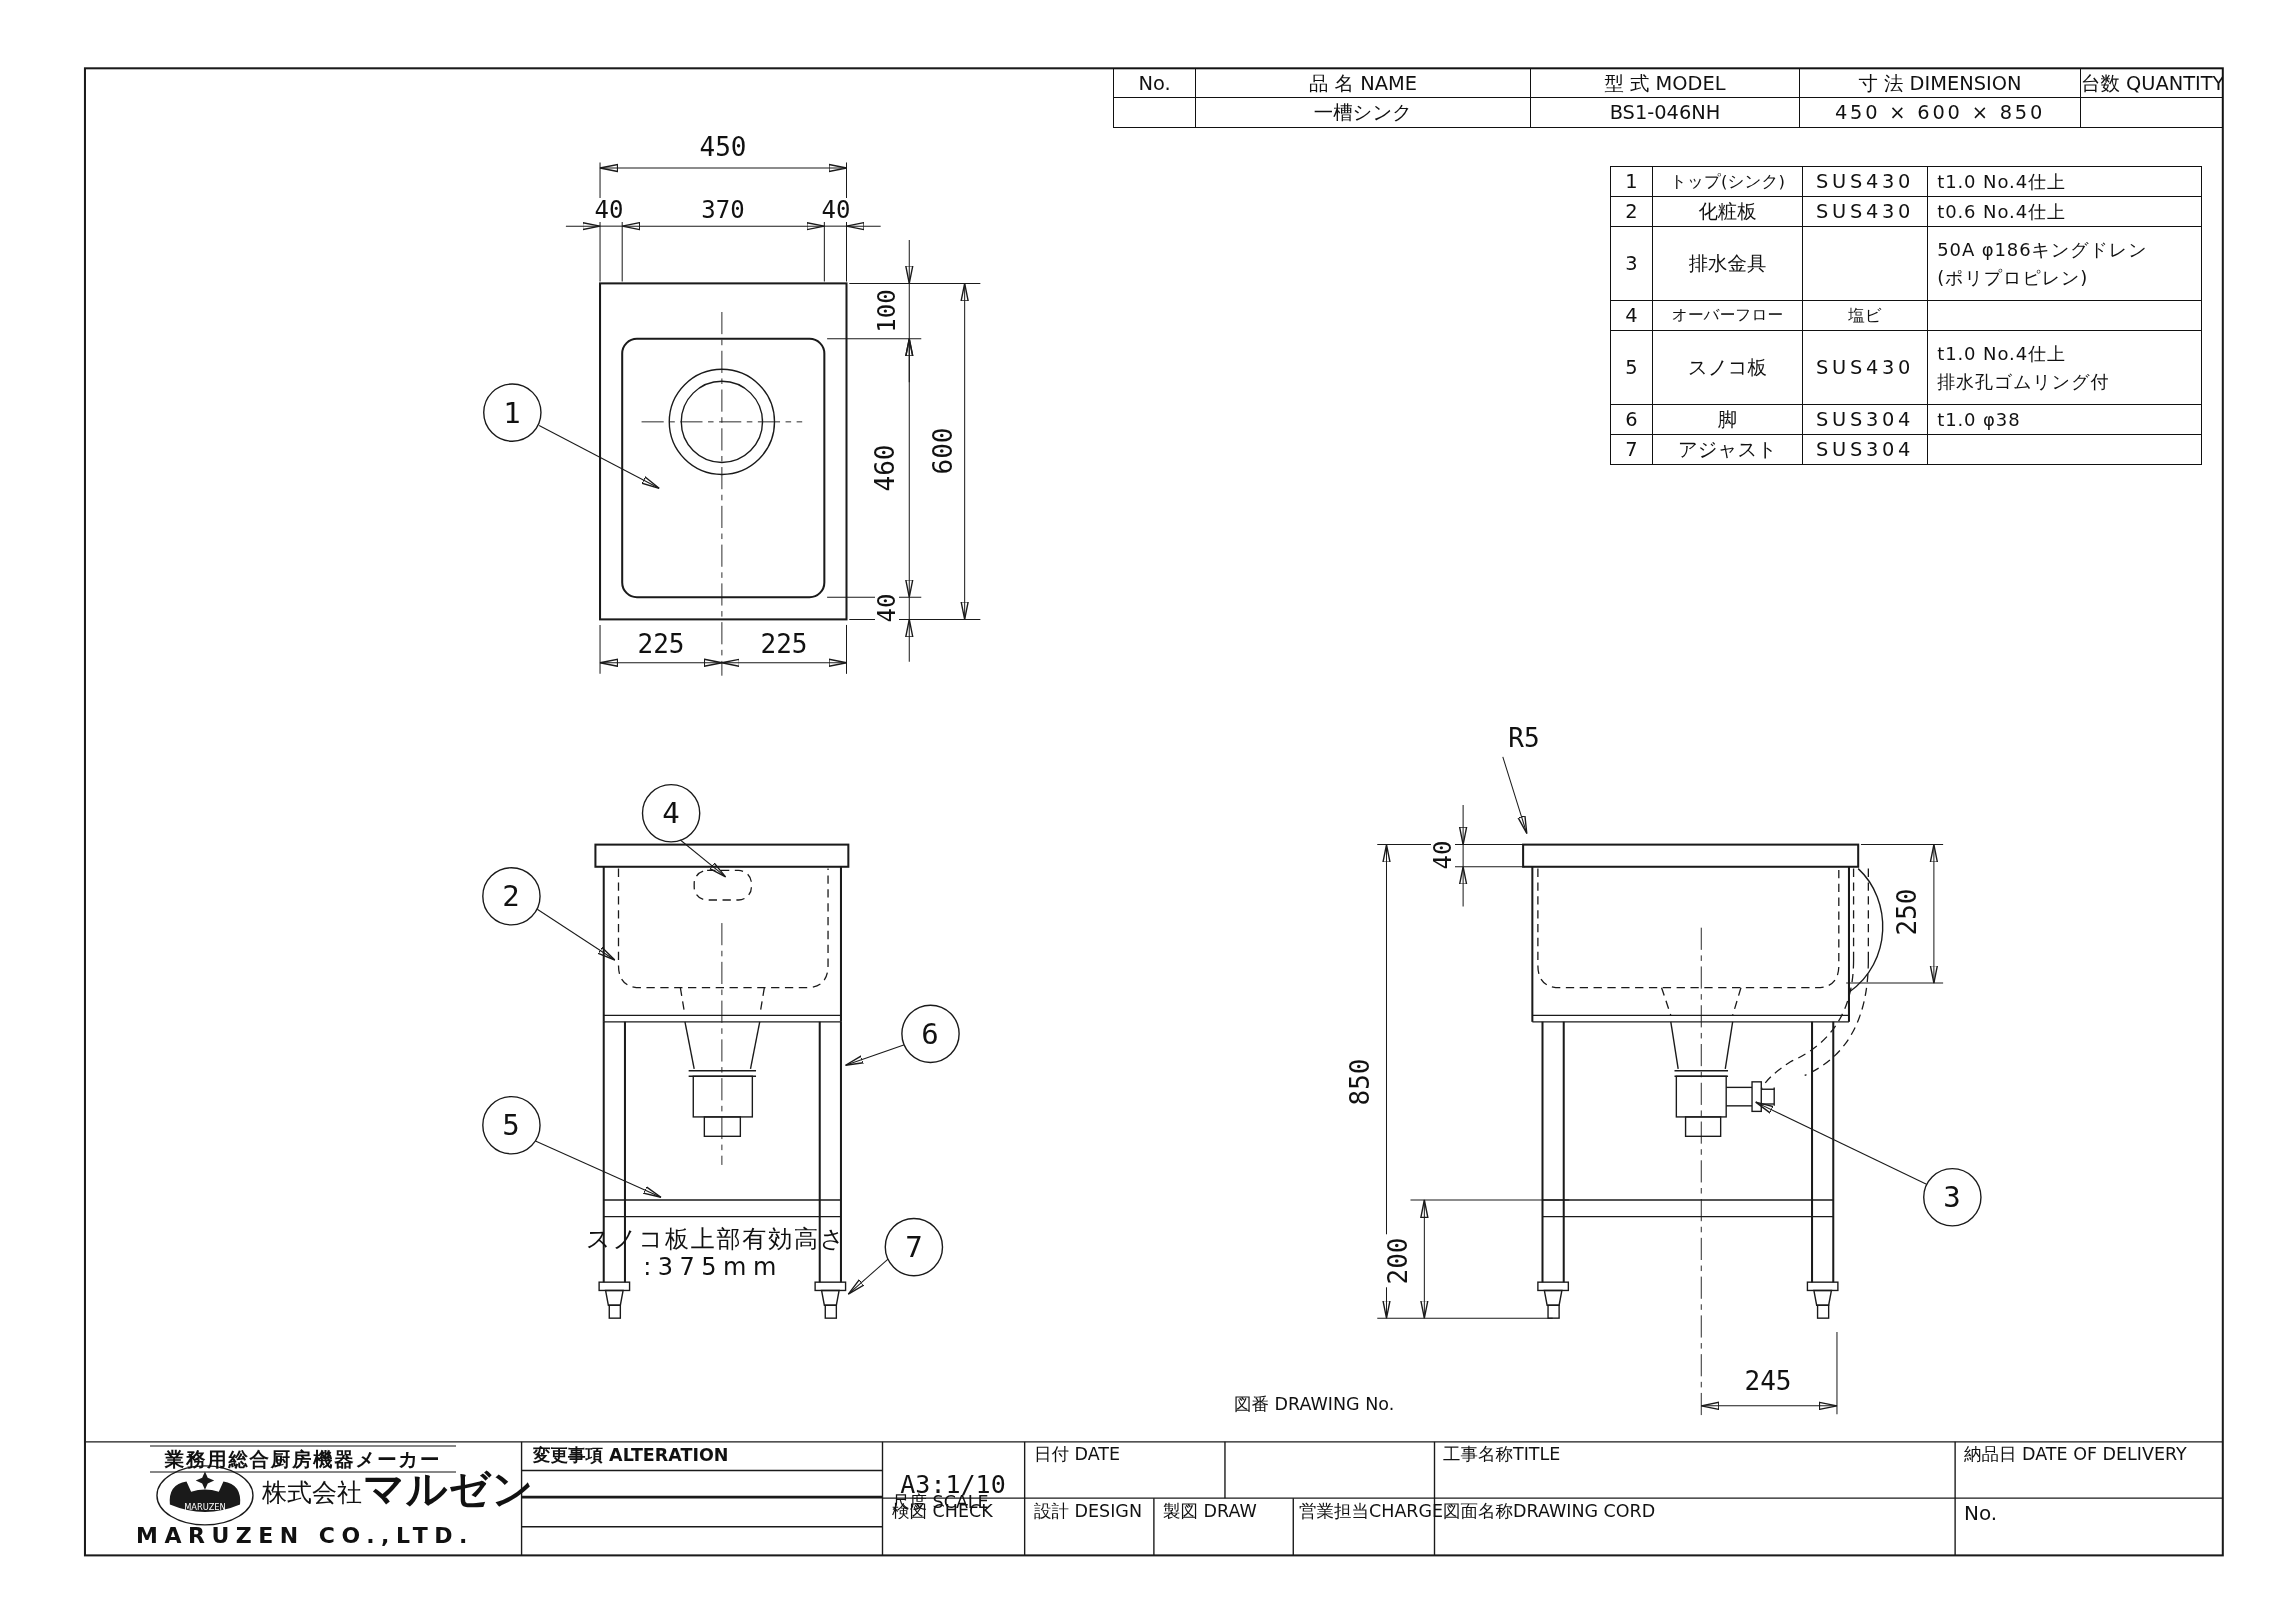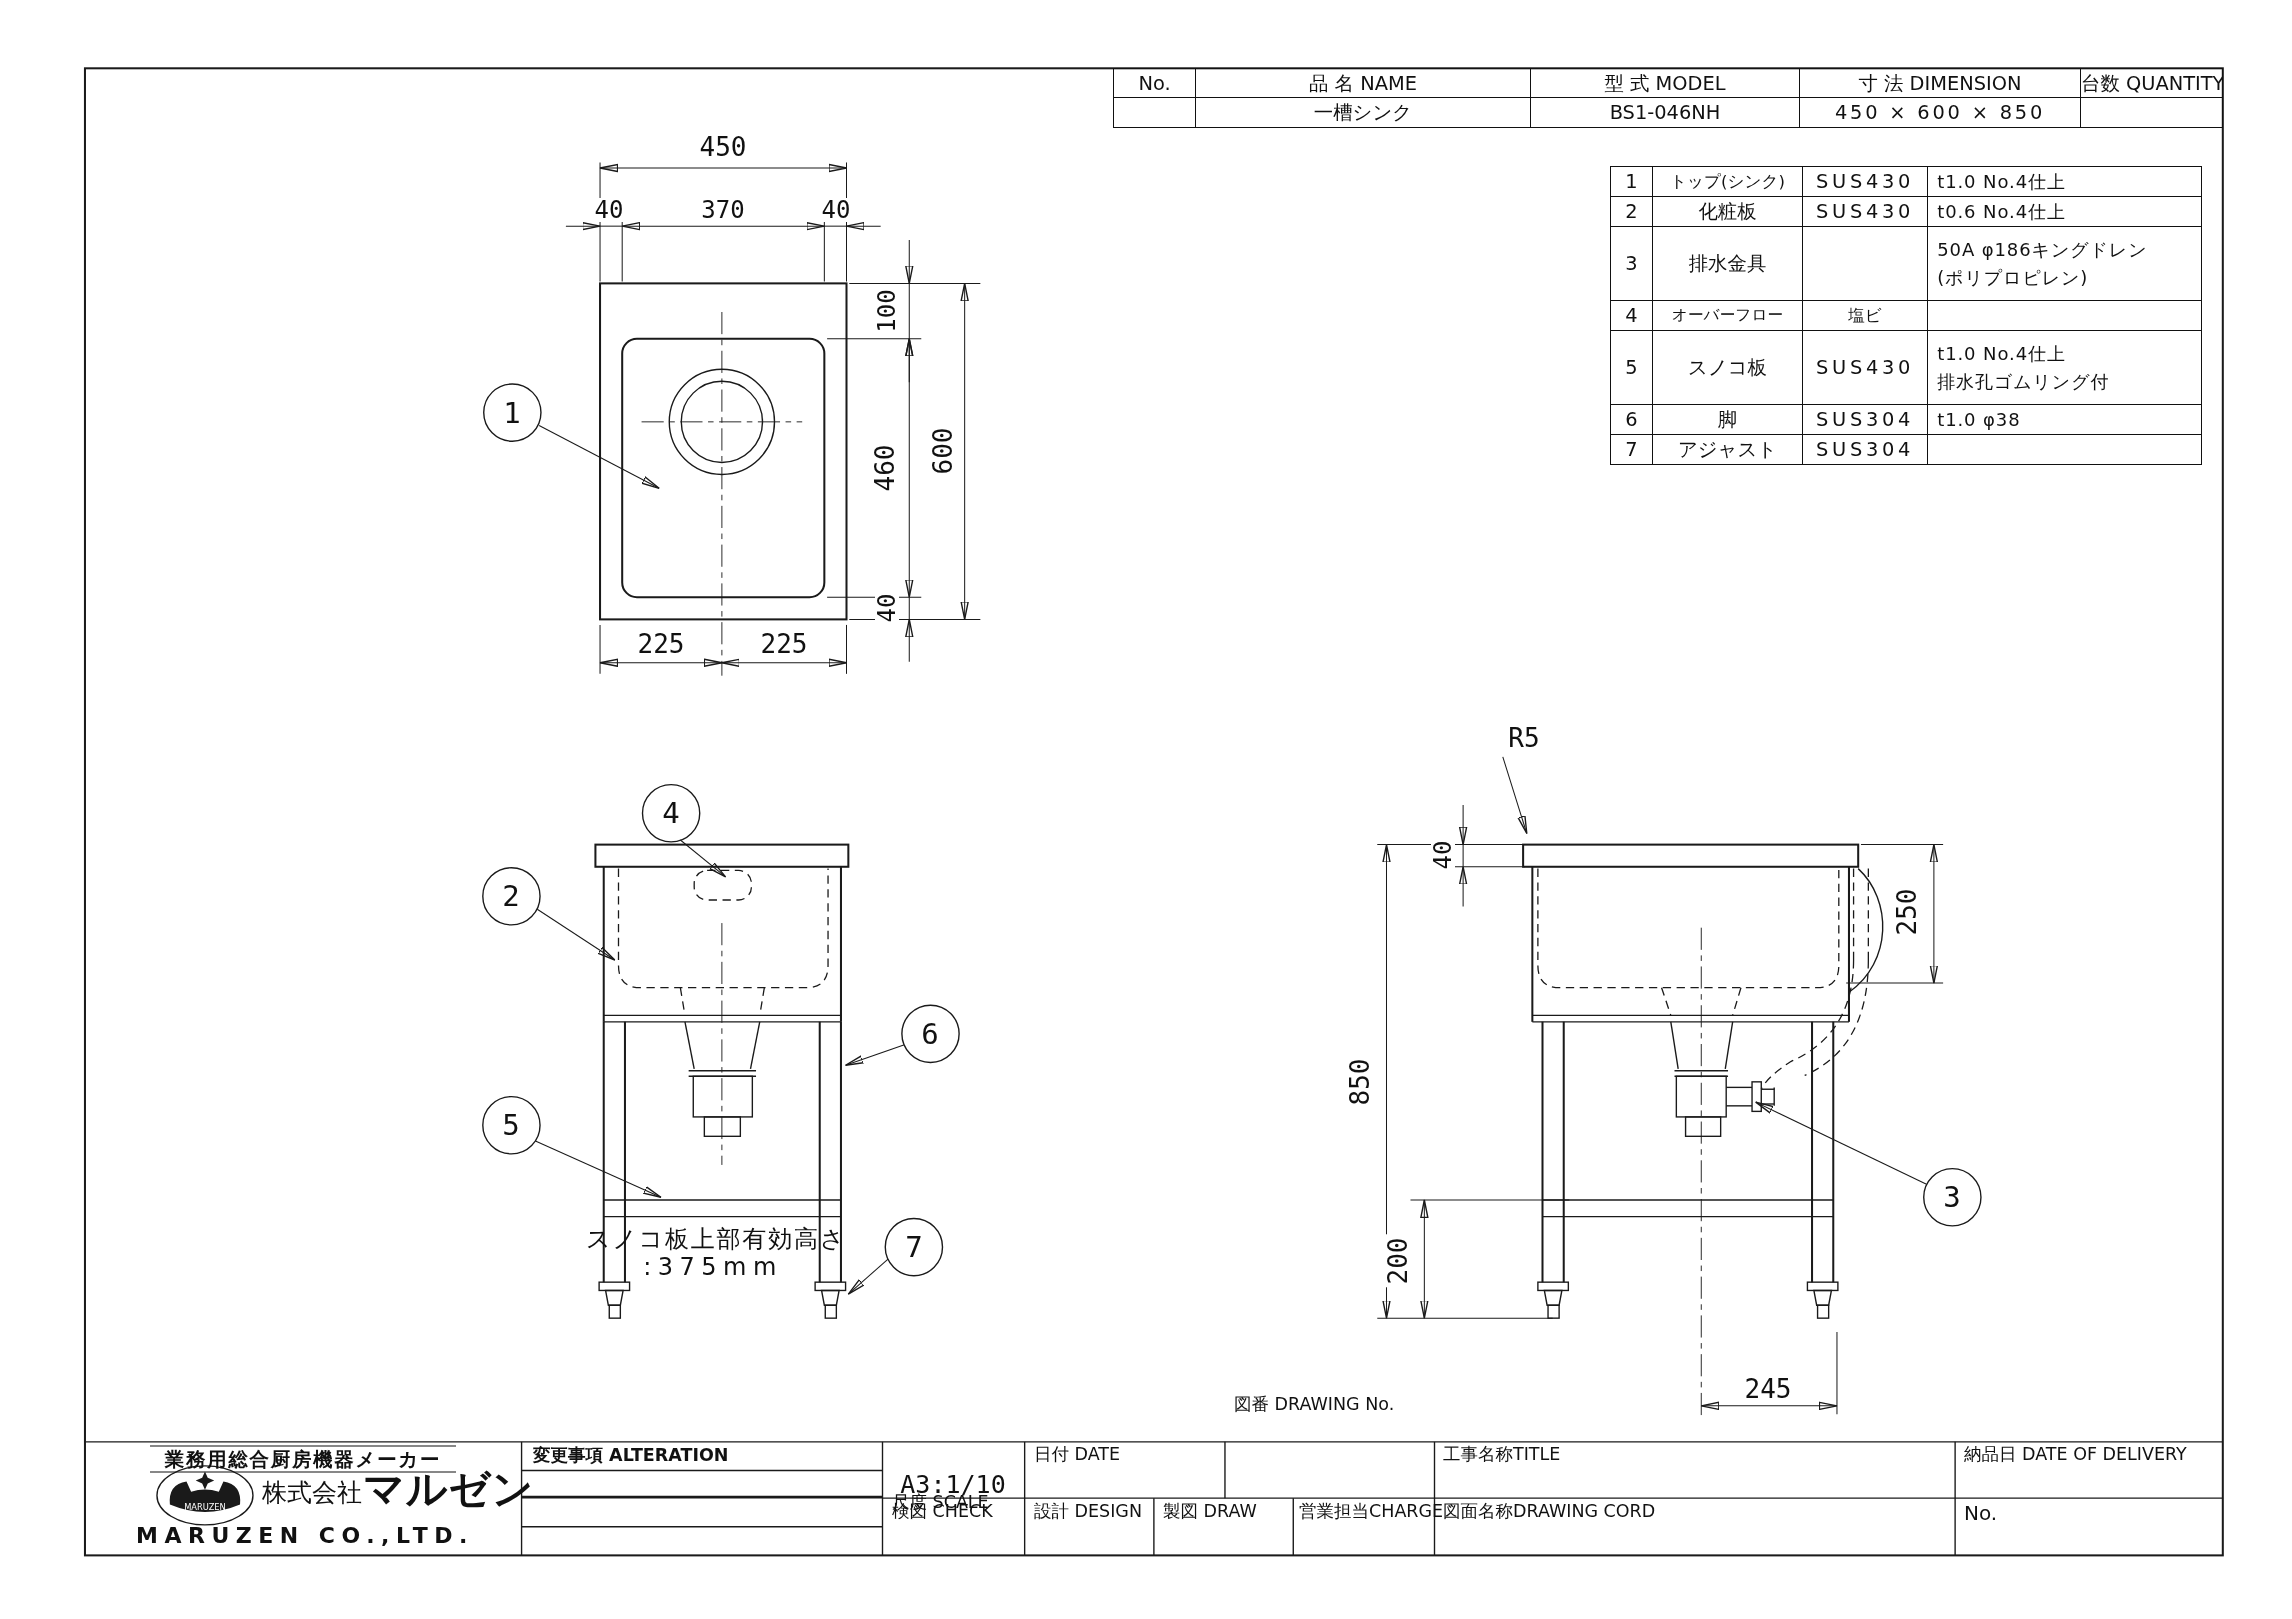--- a/index.html
+++ b/index.html
@@ -224,21 +224,21 @@
   <div class="dim rot" style="left:943px;top:451px;">600</div>
   <div class="dim rot sm" style="left:887px;top:608px;">40</div>
   <div class="dim" style="left:661px;top:644px;">225</div>
   <div class="dim" style="left:784px;top:644px;">225</div>
 
   <div class="dim" style="left:1488px;top:738px;margin-left:36px;">R5</div>
   <div class="dim rot sm" style="left:1443px;top:855px;">40</div>
   <div class="dim rot" style="left:1907px;top:912px;">250</div>
   <div class="dim rot" style="left:1360px;top:1082px;">850</div>
   <div class="dim rot" style="left:1398px;top:1261px;">200</div>
-  <div class="dim" style="left:1768px;top:1381px;margin-top:8px;">245</div>
+  <div class="dim" style="left:1768px;top:1381px;">245</div>
 
   <div class="co" style="left:512px;top:413px;">1</div>
   <div class="co" style="left:511px;top:896px;">2</div>
   <div class="co" style="left:1952px;top:1197px;">3</div>
   <div class="co" style="left:671px;top:813px;">4</div>
   <div class="co" style="left:511px;top:1125px;">5</div>
   <div class="co" style="left:930px;top:1034px;">6</div>
   <div class="co" style="left:914px;top:1247px;">7</div>
 
   <div class="note" style="left:716px;top:1239px;">スノコ板上部有効高さ</div>

